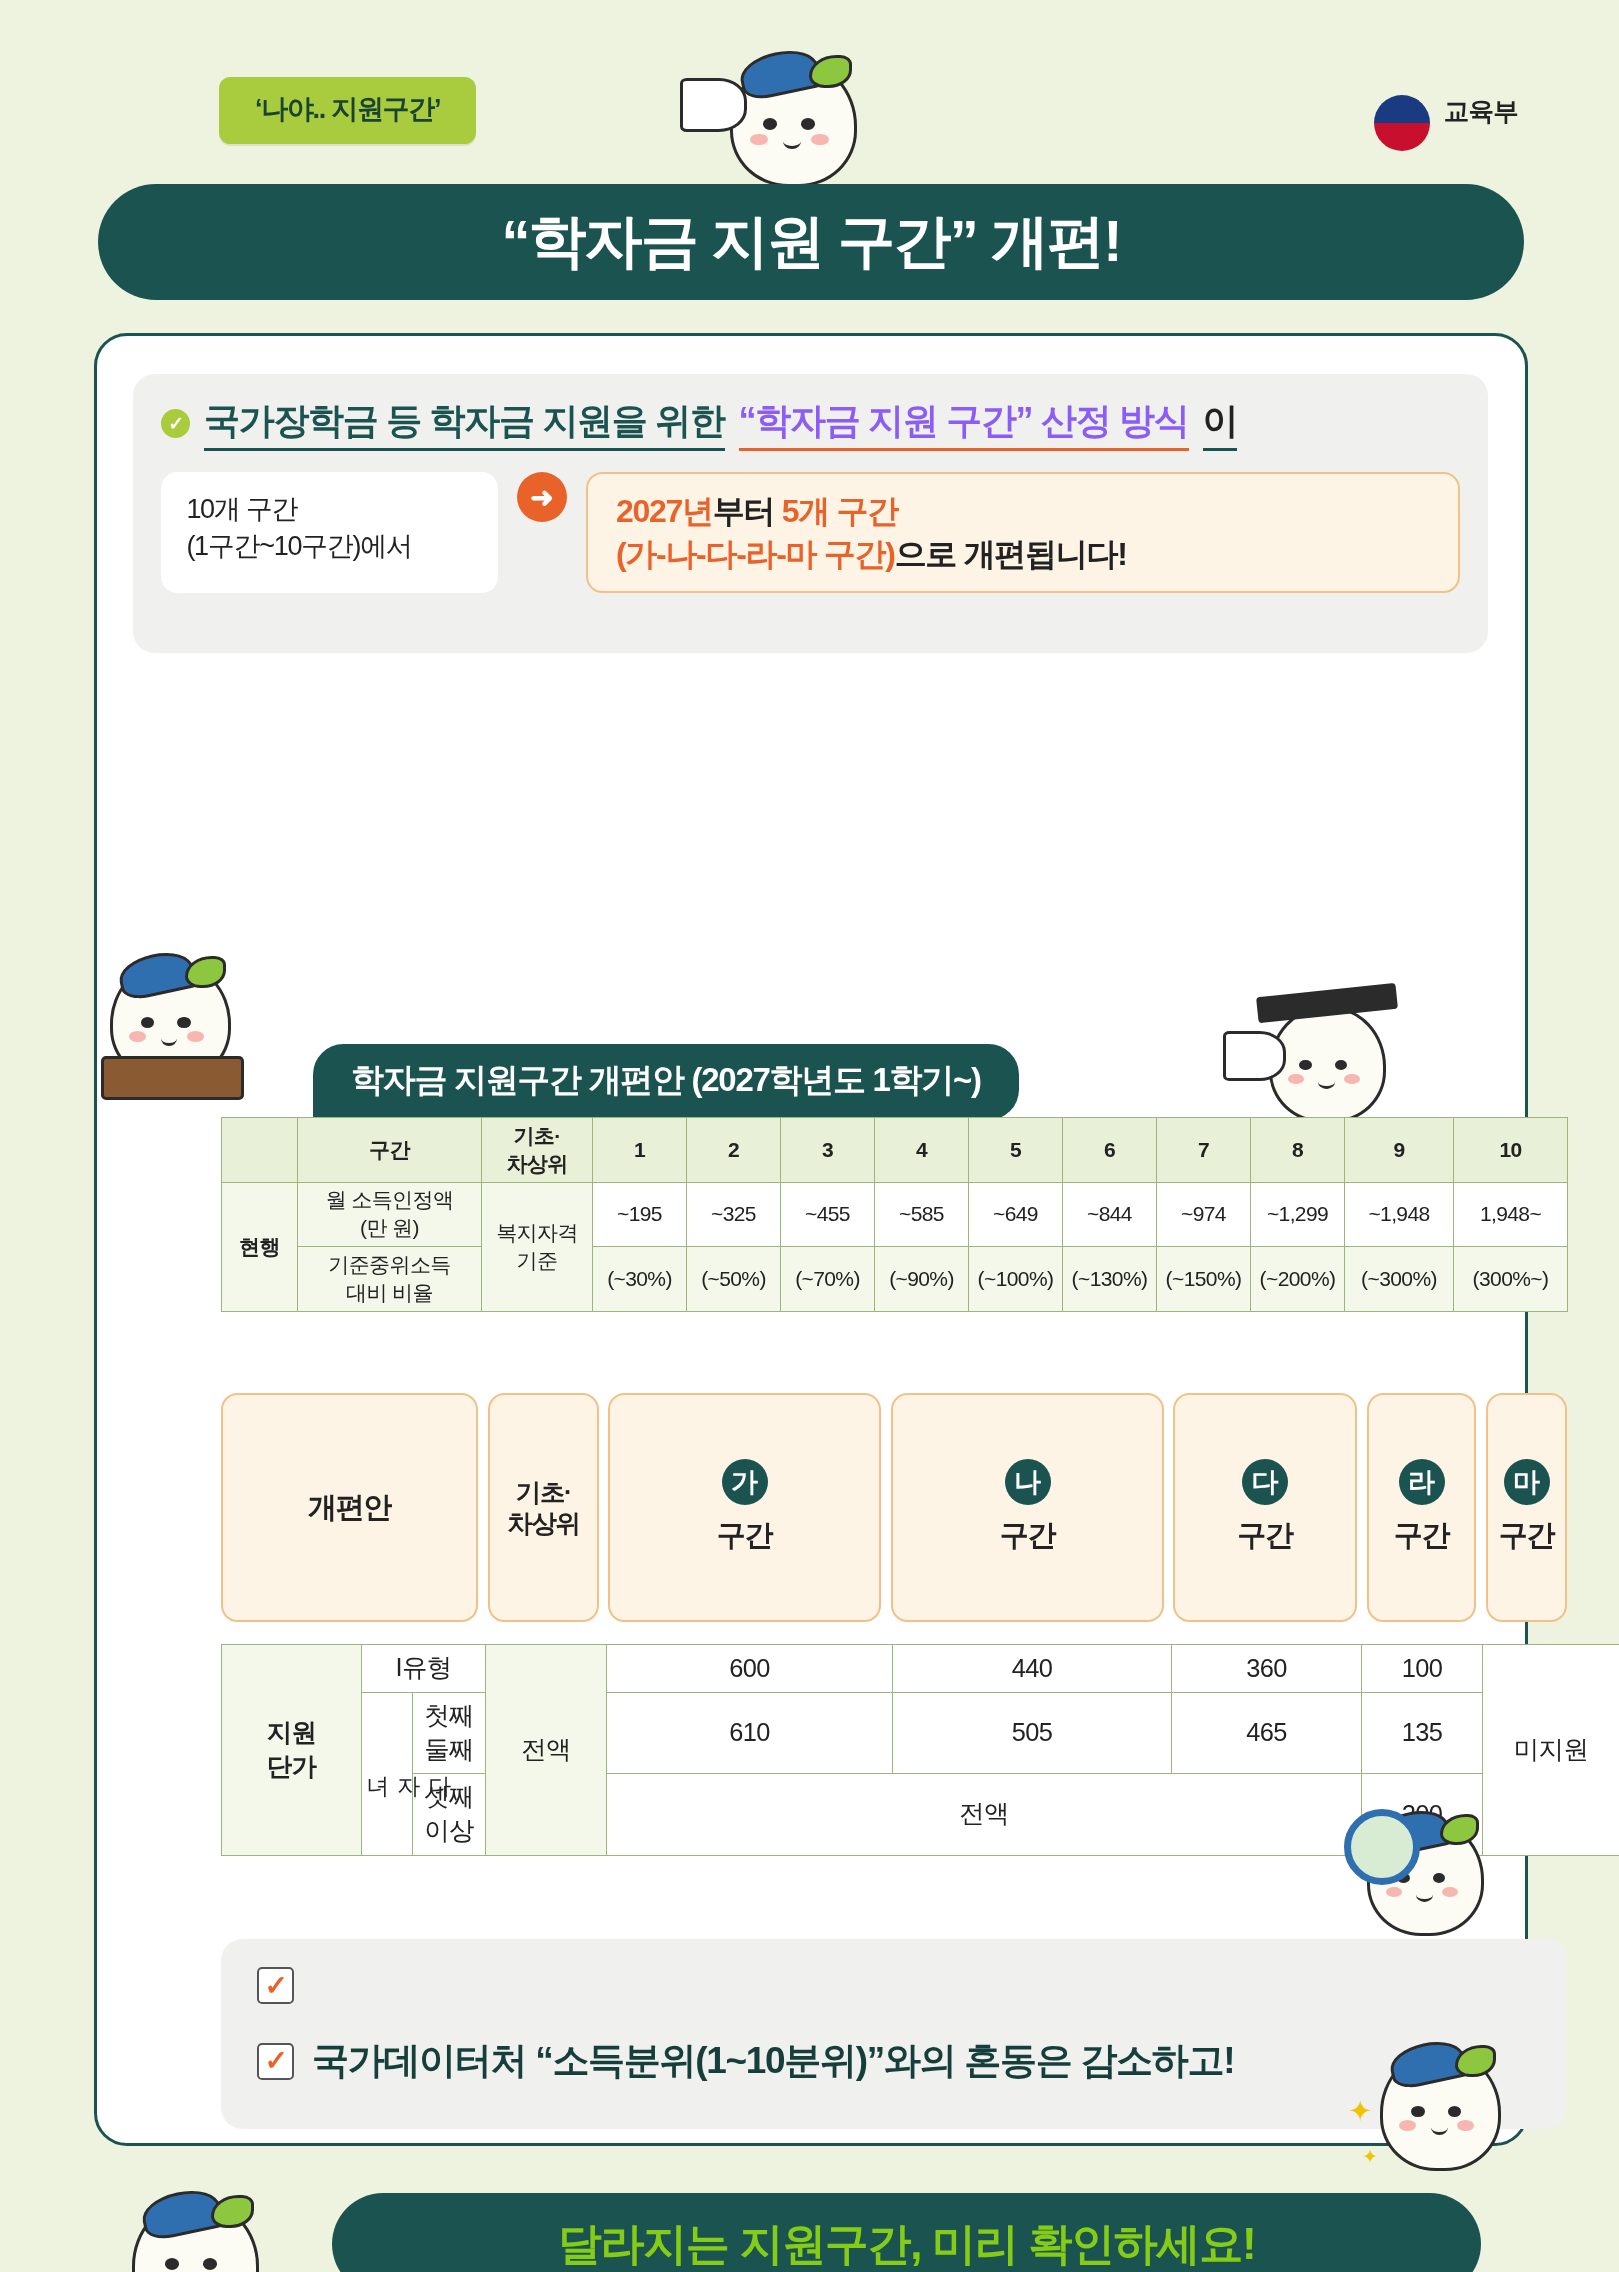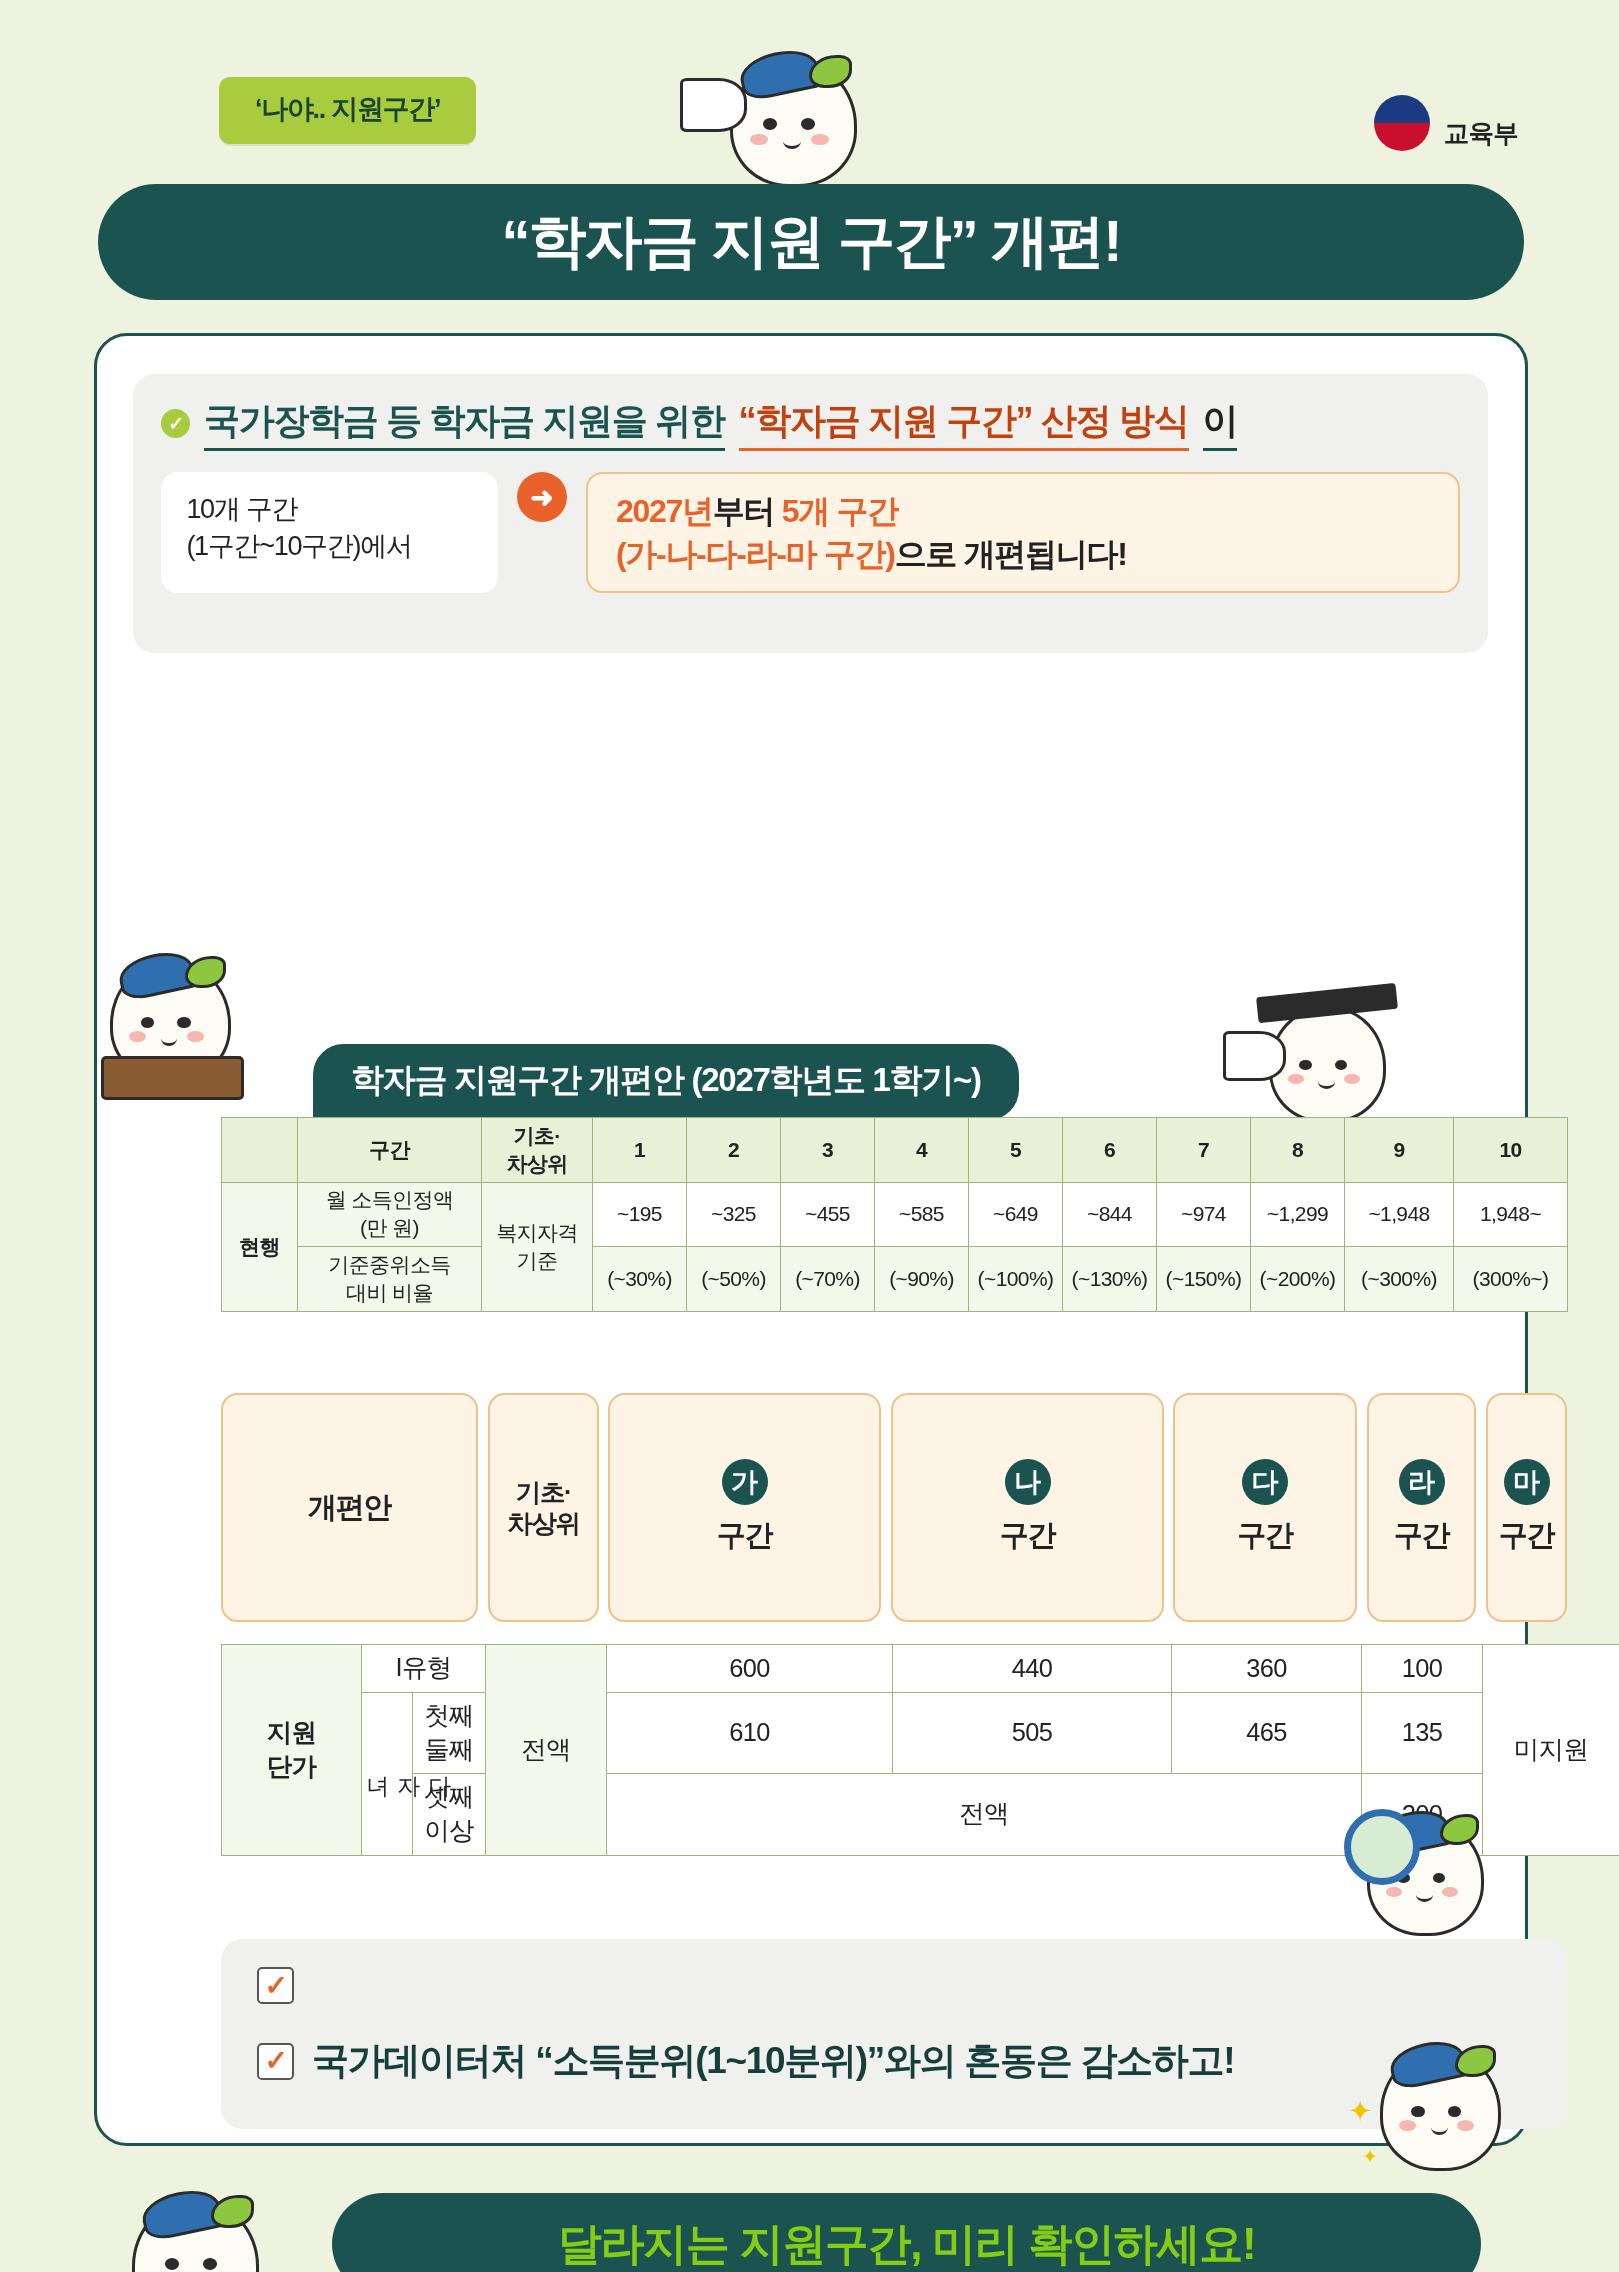--- a/index.html
+++ b/index.html
@@ -21,21 +21,21 @@
     width: 1620px;
     height: 2273px;
     box-sizing: border-box;
   }
 
   .ministry {
     position: absolute;
     top: 95px;
     right: 102px;
     display: flex;
-    align-items: flex-end;
+    align-items: flex-start;
     gap: 14px;
   }
   .ministry .taegeuk {
     width: 56px;
     height: 56px;
     border-radius: 50%;
     background:
       linear-gradient(to bottom, #1a3a82 0%, #1a3a82 50%, #c8102e 50%, #c8102e 100%);
     position: relative;
     overflow: hidden;
@@ -133,21 +133,21 @@
     border-radius: 50%;
     background: #a8cc3d;
     color: #fff;
     font-size: 19px;
     display: flex;
     align-items: center;
     justify-content: center;
     flex: 0 0 auto;
   }
   .hl-u { border-bottom: 3.2px solid #1b5350; padding-bottom: 1.9px;}
-  .hl-orange { color: #c2410c; border-bottom: 3.2px solid #e8622a; padding-bottom: 1.9px;}
+  .hl-orange { color: #8b5cf6; border-bottom: 3.2px solid #e8622a; padding-bottom: 1.9px;}
   .hl-plain { color:#222; }
 
   .compare {
     margin-top: 21.6px;
     display: flex;
     gap: 19px;
   }
   .box-old {
     background: #ffffff;
     border-radius: 16.5px;

